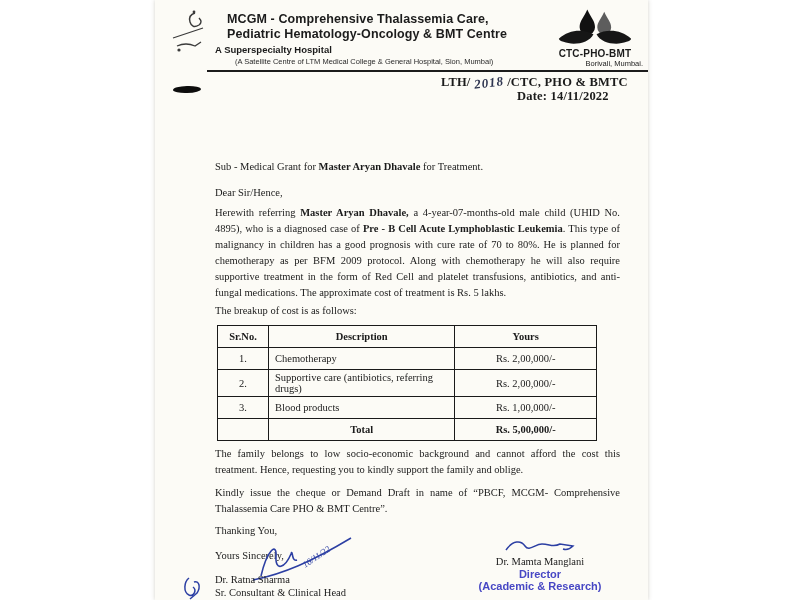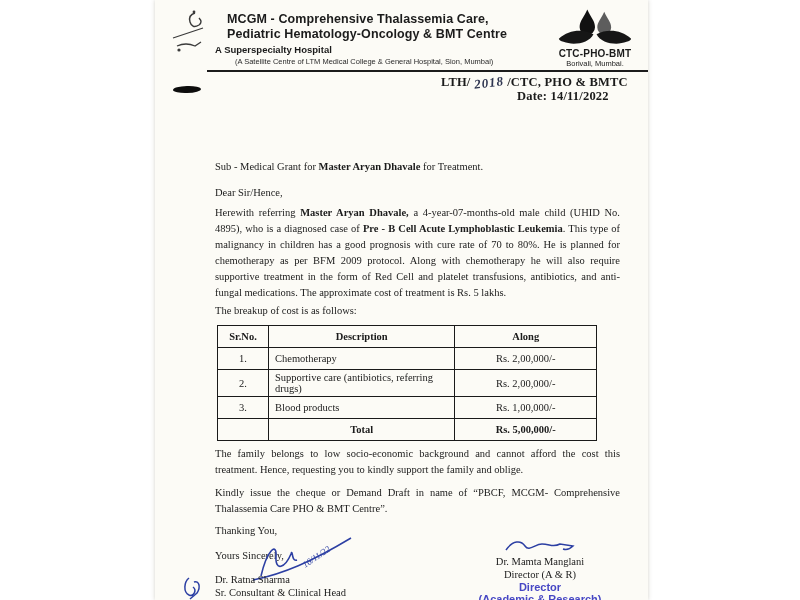--- a/index.html
+++ b/index.html
@@ -19,21 +19,21 @@
   .just { text-align:justify; }
 
   
   .hdr-title { font-size:12.5px; font-weight:bold; line-height:15px; letter-spacing:.1px;padding-left:12px; }
   .hdr-sub   { font-size:9.5px; font-weight:bold; margin-top:2px; }
   .hdr-aff   { font-size:7.5px; margin-top:2px; color:#2a2a2a;padding-left:20px; }
   .hdr-rule  { background:#1c1c1c; height:2px; }
 
   .logo-box { width:96px; text-align:center; }
   .logo-name { font-size:10px; font-weight:bold; font-family:"Liberation Sans",sans-serif; letter-spacing:.2px; }
-  .logo-loc  { font-size:7.5px; font-family:"Liberation Sans",sans-serif; }
+  .logo-loc  { font-size:7.5px; font-family:"Liberation Sans",sans-serif;text-align:right; }
 
   .ref-line, .date-line { font-size:12.5px; font-weight:bold; letter-spacing:.2px; }
   .hand-num {
     display:inline-block; font-style:italic; transform:rotate(-7deg) translateY(1px);
     font-size:13px; letter-spacing:1px; color:#2e3550;
   }
   .ink-blob {
     width:28px; height:7px; background:#0d0d0d; border-radius:50%;
     transform:rotate(-2deg);
   }
@@ -110,21 +110,21 @@
       <span>Herewith referring </span><span class="b">Master Aryan Dhavale,</span><span> a 4-year-07-months-old male child (UHID No. 4895), who is a diagnosed case of </span><span class="b">Pre - B Cell Acute Lymphoblastic Leukemia</span><span>. This type of malignancy in children has a good prognosis with cure rate of 70 to 80%. He is planned for chemotherapy as per BFM 2009 protocol. Along with chemotherapy he will also require supportive treatment in the form of Red Cell and platelet transfusions, antibiotics, and anti-fungal medications. The approximate cost of treatment is Rs. 5 lakhs.</span>
     </div>
 
     <div class="abs bodytext" style="left:60px; top:303px;">The breakup of cost is as follows:</div>
 
     <table class="cost abs" style="left:62px; top:325px;border-radius:17px;">
       <thead>
         <tr>
           <th style="width:40px;">Sr.No.</th>
           <th style="width:195px;">Description</th>
-          <th style="width:145px;">Along</th>
+          <th style="width:145px;">Yours</th>
         </tr>
       </thead>
       <tbody>
         <tr>
           <td class="cc">1.</td>
           <td class="dsc">Chemotherapy</td>
           <td class="cc">Rs. 2,00,000/-</td>
         </tr>
         <tr>
           <td class="cc">2.</td>
@@ -163,19 +163,18 @@
     </svg>
 
     <div class="abs sig-name" style="left:60px; top:573px;">Dr. Ratna Sharma</div>
     <div class="abs sig-name" style="left:60px; top:586px;">Sr. Consultant &amp; Clinical Head</div>
 
     <div class="abs right-sig" style="left:300px; top:537px;">
       <svg width="80" height="18" viewBox="0 0 80 18" style="margin:0 auto;">
         <path d="M6 13 C13 3 21 3 25 9 C29 15 35 7 42 7 C50 7 53 11 60 7 L73 9 C70 12 66 13 63 12" fill="none" stroke="#2c3fa3" stroke-width="1.5"></path>
       </svg>
       <div class="sig-name">Dr. Mamta Manglani</div>
-      <div class="sig-name">Director (A &amp; R)</div>
       <div class="stamp" style="color:#4747c4;">Director</div>
       <div class="stamp" style="color:#4747c4;">(Academic &amp; Research)</div>
     </div>
 
   </div>
 </div>
 
 </body></html>

